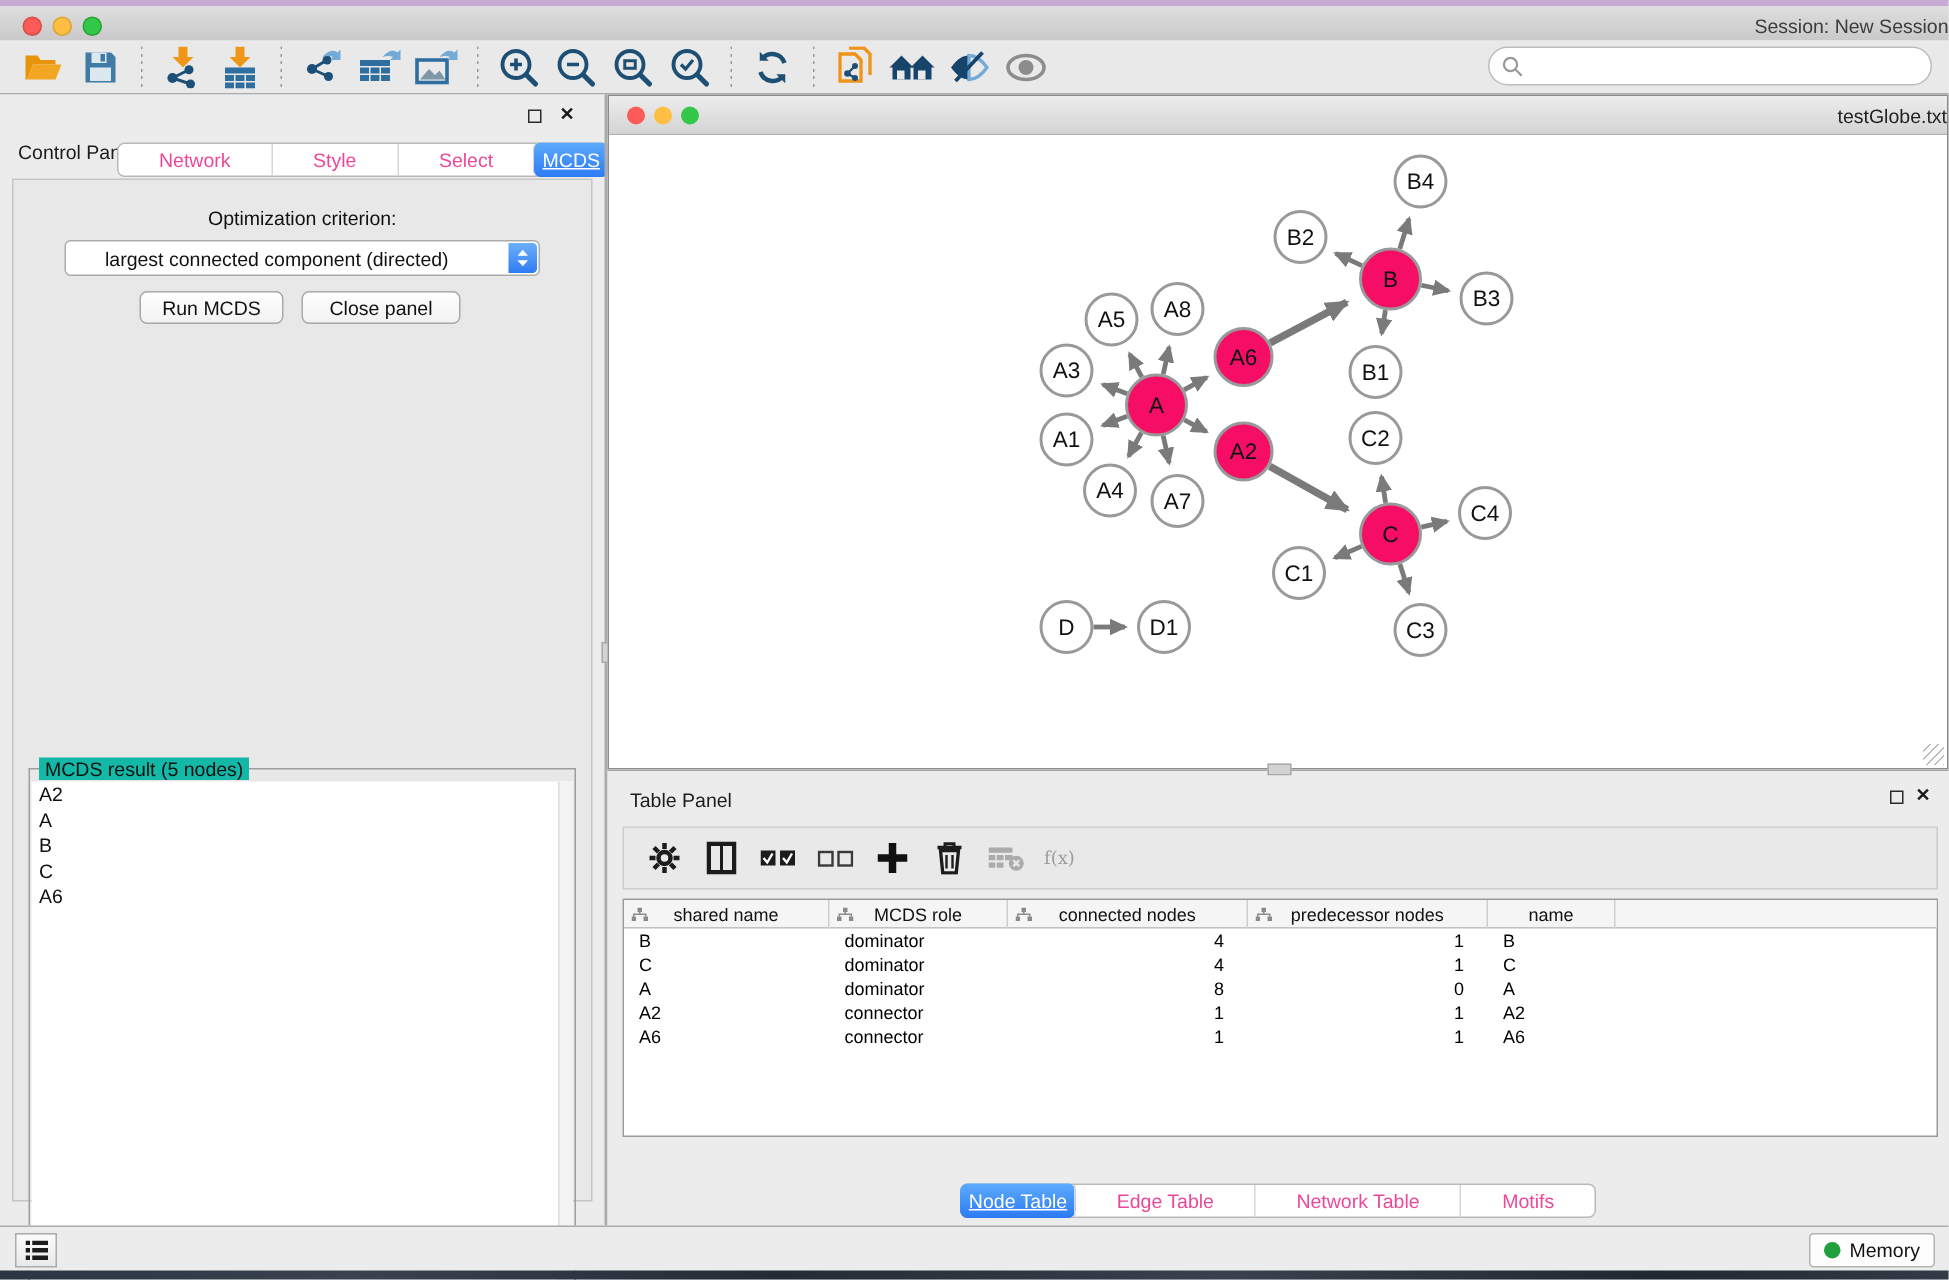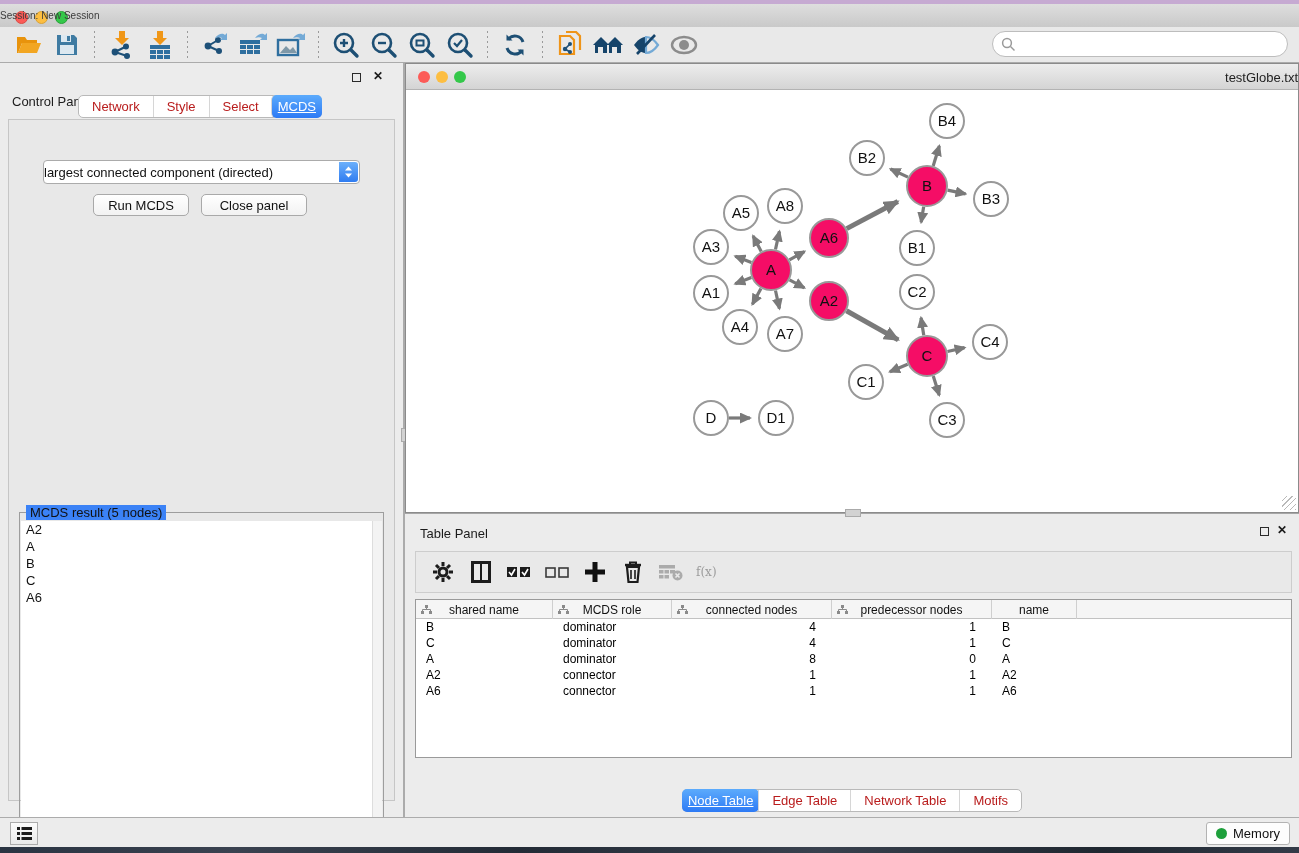--- a/index.html
+++ b/index.html
@@ -5,56 +5,56 @@
   * { margin:0; padding:0; box-sizing:border-box; }
   html,body { width:1299px; height:853px; overflow:hidden; font-family:"Liberation Sans", sans-serif; background:#ececec; }
 
   
   #titlebar { position:absolute; left:0; top:0; width:1299px; height:27px;
     background:linear-gradient(#dedede,#c9c9c9); border-top:4px solid #c6aad2; }
   .traffic { position:absolute; top:7px; width:13px; height:13px; border-radius:50%; }
   #tl-red { left:15px; background:#fc5b57; border:1px solid #d94c44; }
   #tl-yellow { left:35px; background:#fdbe41; border:1px solid #d9a337; }
   #tl-green { left:55px; background:#34c84a; border:1px solid #28a138; }
-  #win-title { position:absolute; top:6px; left:0; width:100%; text-align:left; font-size:10px; color:#3c3c3c; }
+  #win-title { position:absolute; top:6px; left:0; width:100%; text-align:right; font-size:13px; color:#3c3c3c; }
 
   
   #toolbar { position:absolute; left:0; top:27px; width:1299px; height:36px; background:#e9e9e9;
     border-bottom:1px solid #ababab; display:flex; align-items:center; padding-left:10px; }
   .tb-btn { width:32px; height:30px; display:flex; align-items:center; justify-content:center; margin:0 3px; }
   .tb-sep { width:1px; height:28px; margin:0 8px;
     background:repeating-linear-gradient(#9a9a9a 0 2px, transparent 2px 5px); }
   #search-wrap { position:absolute; right:11px; top:4px; width:296px; height:26px; background:#fff;
     border:1px solid #bdbdbd; border-radius:13px; display:flex; align-items:center; padding-left:8px; }
   #search-input { border:none; outline:none; flex:1; height:20px; font-size:13px; background:transparent; }
 
   
   #control-panel { position:absolute; left:0; top:63px; width:403px; height:754px; background:#ececec; }
   #cp-header { position:absolute; left:12px; top:8px; font-size:13px; color:#1c1c1c;margin-top:23px; }
   .panel-float { position:absolute; top:10px; width:9px; height:9px; border:1.5px solid #2a2a2a; }
   .panel-close { position:absolute; top:6px; font-size:12px; font-weight:bold; color:#1a1a1a; }
   #cp-float { right:42px; } #cp-close { right:20px; }
   #cp-tabs { position:absolute; left:78px; top:32px; }
   .seg { display:inline-flex; background:#fff; border:1px solid #b9b9b9; border-radius:5px; }
-  .seg .tab { padding:3px 13px; font-size:13px; color:#b91c1c; border-left:1px solid #d6d6d6; white-space:nowrap; }
+  .seg .tab { padding:3px 27px; font-size:13px; color:#ec4899; border-left:1px solid #d6d6d6; white-space:nowrap; }
   .seg .tab:first-child { border-left:none; }
   .seg .tab.active { background:linear-gradient(#5cabfc,#2d7af5); color:#fff; border-radius:5px; margin:-1px; padding:4px 6px;text-decoration:underline; }
   #cp-body { position:absolute; left:8px; top:56px; width:387px; height:682px; background:#e8e8e8;
     border:1px solid #c6c6c6; }
   #opt-label { position:absolute; top:18px; width:100%; text-align:center; font-size:13px; color:#111; }
   #criterion { position:absolute; left:34px; top:40px; width:317px; height:24px; background:#fff;
     border:1px solid #ababab; border-radius:4px; font-size:13px; color:#111; display:flex; align-items:center;
-    padding-left:0; }
+    padding-left:26px; }
   #criterion .spin { position:absolute; right:1px; top:1px; bottom:1px; width:19px; border-radius:0 3px 3px 0;
     background:linear-gradient(#6cb0fb,#2f7cf1); display:flex; flex-direction:column; align-items:center; justify-content:center; }
   .cp-btn { position:absolute; top:74px; height:22px; background:linear-gradient(#ffffff,#f2f2f2);
     border:1px solid #a9a9a9; border-radius:5px; font-size:13px; color:#111; display:flex; align-items:center; justify-content:center; }
   #run-btn { left:84px; width:96px; } #closep-btn { left:192px; width:106px; }
   #result-box { position:absolute; left:10px; top:392px; width:365px; height:344px; border:1px solid #9d9d9d; }
-  #result-title { position:absolute; left:6px; top:-8px; background:#3b82f6; padding:0 4px; font-size:13px; color:#111; }
+  #result-title { position:absolute; left:6px; top:-8px; background:#14b8a6; padding:0 4px; font-size:13px; color:#111; }
   #result-list { position:absolute; left:1px; top:8px; right:1px; bottom:1px; background:#fff; overflow:hidden; }
   #result-scroll { position:absolute; right:0; top:0; bottom:0; width:10px; background:#f3f3f3; border-left:1px solid #ddd; }
   .result-item { font-size:13px; color:#111; padding:1px 0 1px 5px; line-height:15px; }
 
   
   #v-splitter { position:absolute; left:403px; top:63px; width:2px; height:754px; background:#ababab; }
   #v-grip { position:absolute; left:401px; top:428px; width:6px; height:14px; background:#d2d2d2; border:1px solid #aaa; }
 
   
   #net-window { position:absolute; left:405px; top:63px; width:894px; height:450px; border:1px solid #8b8b8b; background:#fff; }
@@ -262,20 +262,21 @@
   <div id="cp-header">Control Panel</div>
   <div id="cp-float" class="panel-float"></div>
   <div id="cp-close" class="panel-close">✕</div>
   <div id="cp-tabs" class="seg">
       <div class="tab">Network</div>
       <div class="tab">Style</div>
       <div class="tab">Select</div>
       <div class="tab active">MCDS</div>
     </div>
   <div id="cp-body">
+    <div id="opt-label">Optimization criterion:</div>
     <div id="criterion">
       <span>largest connected component (directed)</span>
       <span class="spin">
         <svg width="9" height="14" viewBox="0 0 9 14">
             <path d="M1 5.5L4.5 1.5 8 5.5z" fill="#fff"></path>
             <path d="M1 8.5L4.5 12.5 8 8.5z" fill="#fff"></path>
           </svg>
       </span>
     </div>
     <div id="run-btn" class="cp-btn">Run MCDS</div>

